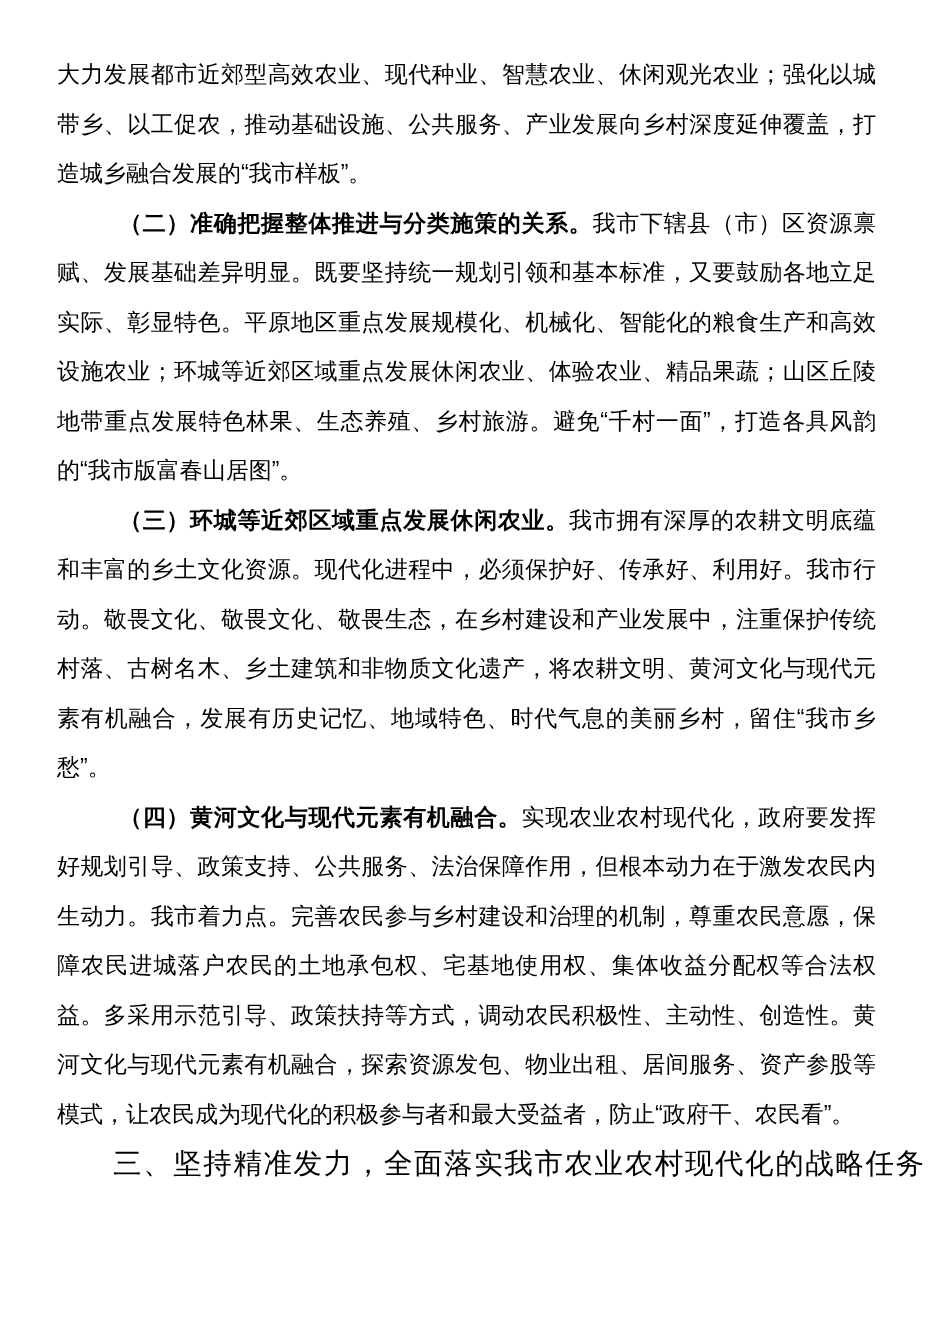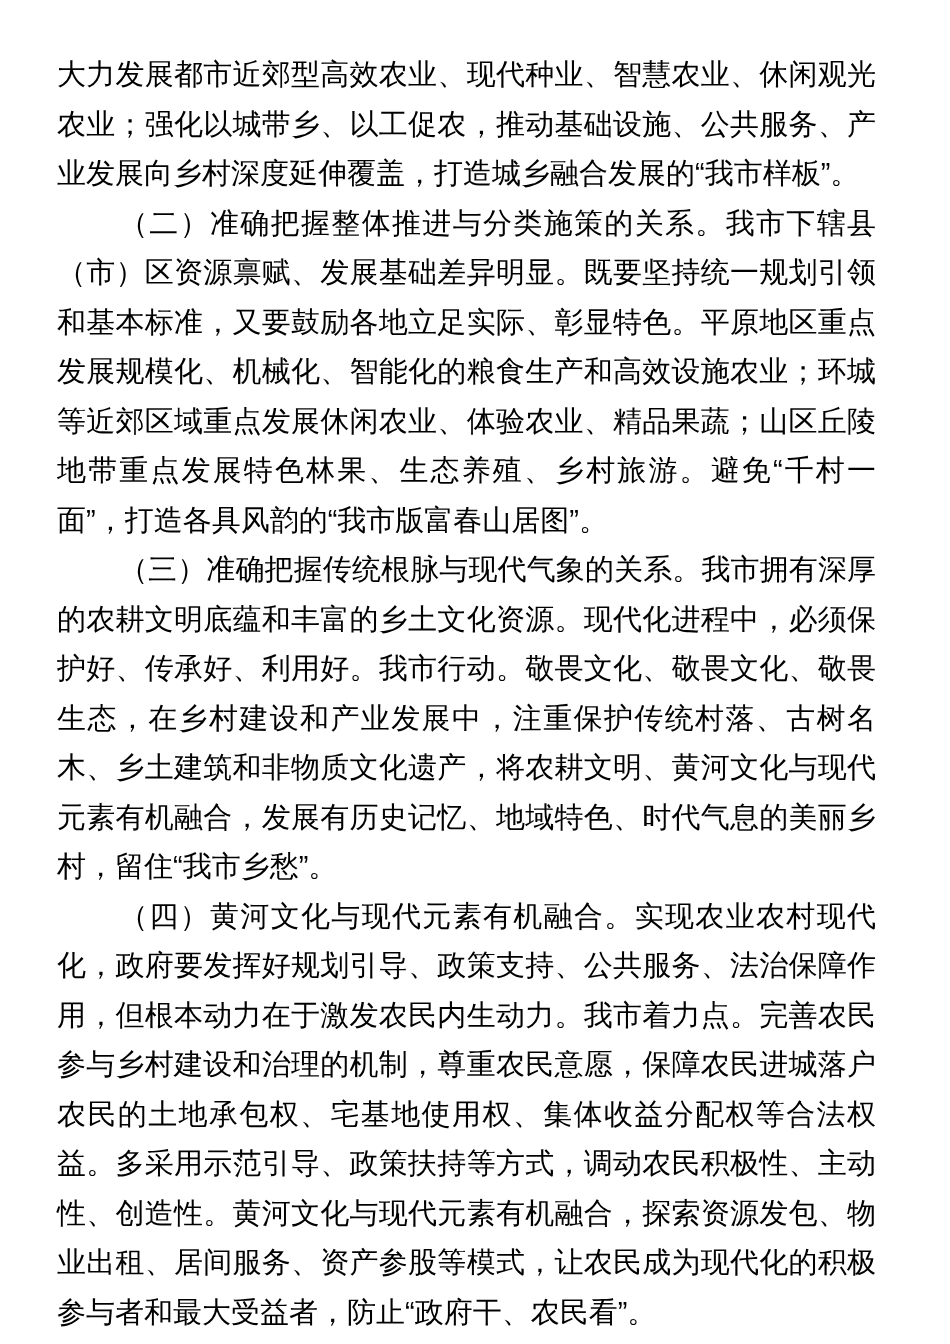--- a/index.html
+++ b/index.html
@@ -21,34 +21,34 @@
     background: #ffffff;
     box-sizing: border-box;
     padding: 50px 74px 0 57px;
     overflow: hidden;
   }
   .doc-body {
     width: 819px;
   }
   p.para {
     margin: 0;
-    font-size: 29px;
+    font-size: 23px;
     line-height: 49.5px;
     text-align: justify;
     text-justify: inter-ideograph;
     text-align-last: left;
     letter-spacing: 0px;
     word-break: break-all;
     font-weight: 400;
   }
   p.para.indent {
     text-indent: 62px;
   }
   .lead {
-    font-weight: 400;
+    font-weight: 700;
   }
   p.section-heading {
     margin: 0;
     font-size: 28.5px;
     line-height: 49.5px;
     text-indent: 56px;
     letter-spacing: 1.6px;
     font-weight: 400;
     font-family: "DejaVu Sans", "Liberation Sans", sans-serif;
     text-align: left;
@@ -63,21 +63,21 @@
 
     <p class="para">
       <span>大力发展都市近郊型高效农业、现代种业、智慧农业、休闲观光农业；强化以城带乡、以工促农，推动基础设施、公共服务、产业发展向乡村深度延伸覆盖，打造城乡融合发展的“我市样板”。</span>
     </p>
 
     <p class="para indent">
       <span class="lead">（二）准确把握整体推进与分类施策的关系。</span><span>我市下辖县（市）区资源禀赋、发展基础差异明显。既要坚持统一规划引领和基本标准，又要鼓励各地立足实际、彰显特色。平原地区重点发展规模化、机械化、智能化的粮食生产和高效设施农业；环城等近郊区域重点发展休闲农业、体验农业、精品果蔬；山区丘陵地带重点发展特色林果、生态养殖、乡村旅游。避免“千村一面”，打造各具风韵的“我市版富春山居图”。</span>
     </p>
 
     <p class="para indent">
-      <span class="lead">（三）准确把握传统根脉与现代气象的关系。</span><span>我市拥有深厚的农耕文明底蕴和丰富的乡土文化资源。现代化进程中，必须保护好、传承好、利用好。我市行动。敬畏文化、敬畏文化、敬畏生态，在乡村建设和产业发展中，注重保护传统村落、古树名木、乡土建筑和非物质文化遗产，将农耕文明、黄河文化与现代元素有机融合，发展有历史记忆、地域特色、时代气息的美丽乡村，留住“我市乡愁”。</span>
+      <span class="lead">（三）环城等近郊区域重点发展休闲农业。</span><span>我市拥有深厚的农耕文明底蕴和丰富的乡土文化资源。现代化进程中，必须保护好、传承好、利用好。我市行动。敬畏文化、敬畏文化、敬畏生态，在乡村建设和产业发展中，注重保护传统村落、古树名木、乡土建筑和非物质文化遗产，将农耕文明、黄河文化与现代元素有机融合，发展有历史记忆、地域特色、时代气息的美丽乡村，留住“我市乡愁”。</span>
     </p>
 
     <p class="para indent">
       <span class="lead">（四）黄河文化与现代元素有机融合。</span><span>实现农业农村现代化，政府要发挥好规划引导、政策支持、公共服务、法治保障作用，但根本动力在于激发农民内生动力。我市着力点。完善农民参与乡村建设和治理的机制，尊重农民意愿，保障农民进城落户农民的土地承包权、宅基地使用权、集体收益分配权等合法权益。多采用示范引导、政策扶持等方式，调动农民积极性、主动性、创造性。黄河文化与现代元素有机融合，探索资源发包、物业出租、居间服务、资产参股等模式，让农民成为现代化的积极参与者和最大受益者，防止“政府干、农民看”。</span>
     </p>
 
     <p class="section-heading">三、坚持精准发力，全面落实我市农业农村现代化的战略任务</p>
 
   </div>
 </div>

